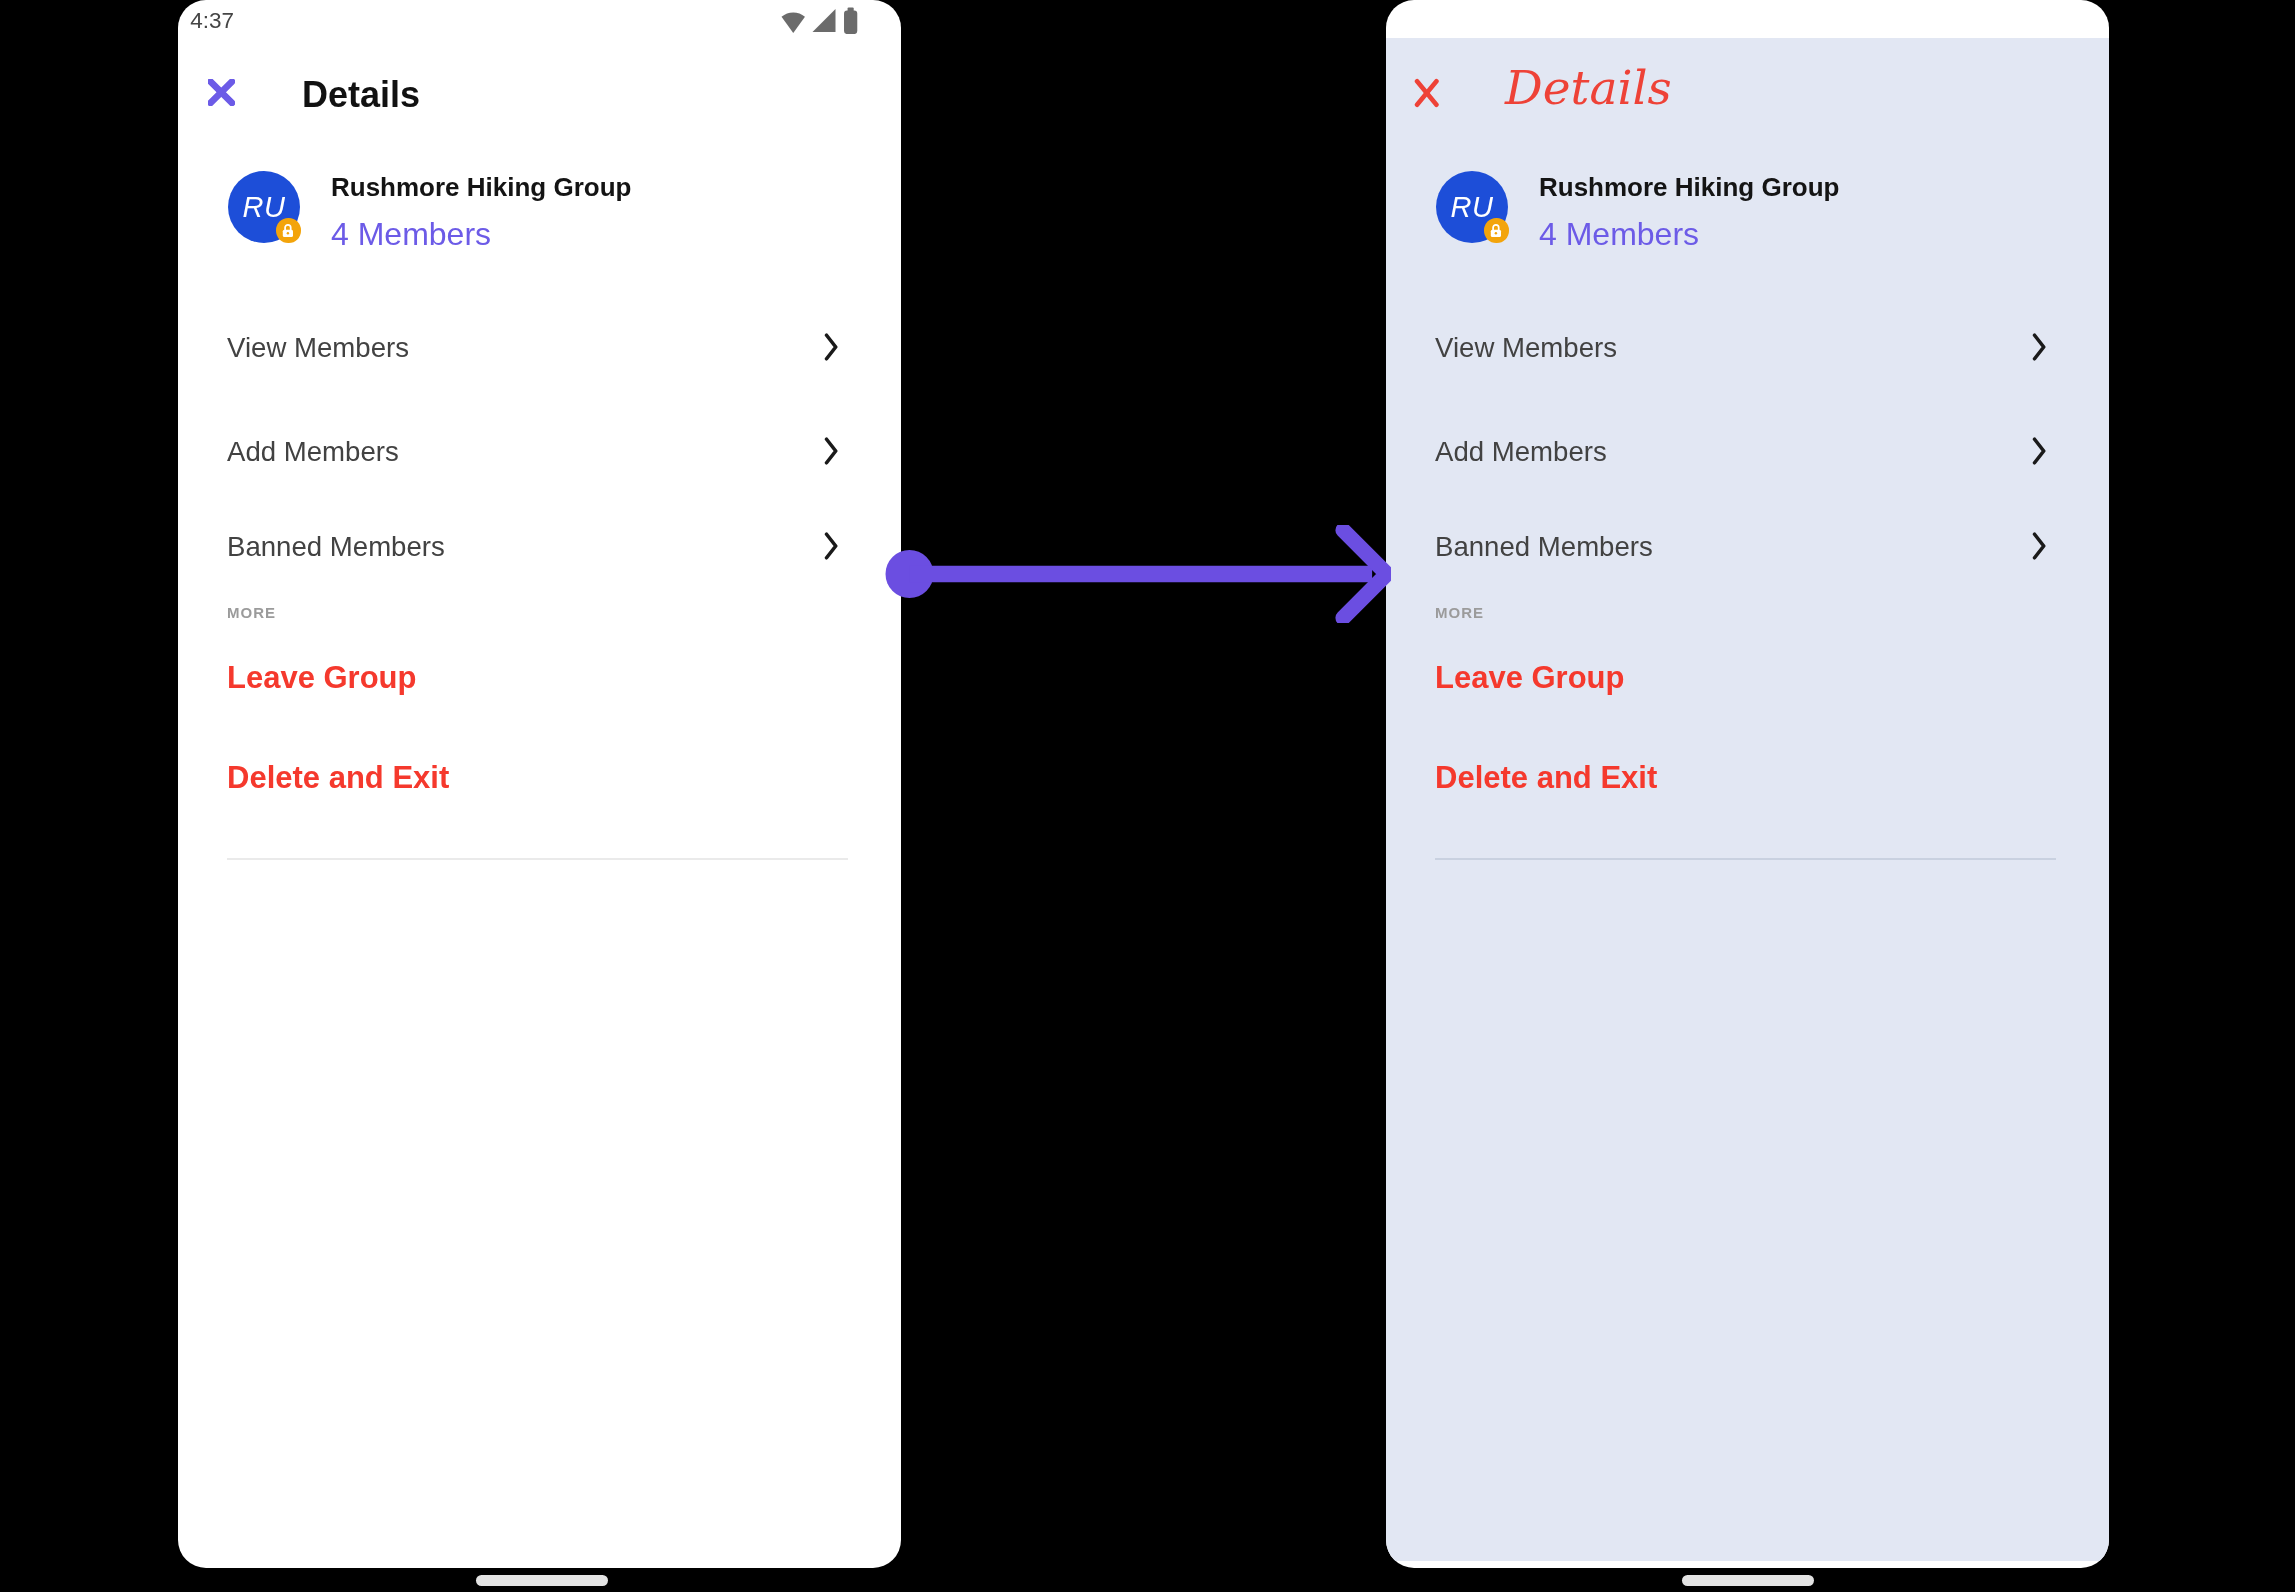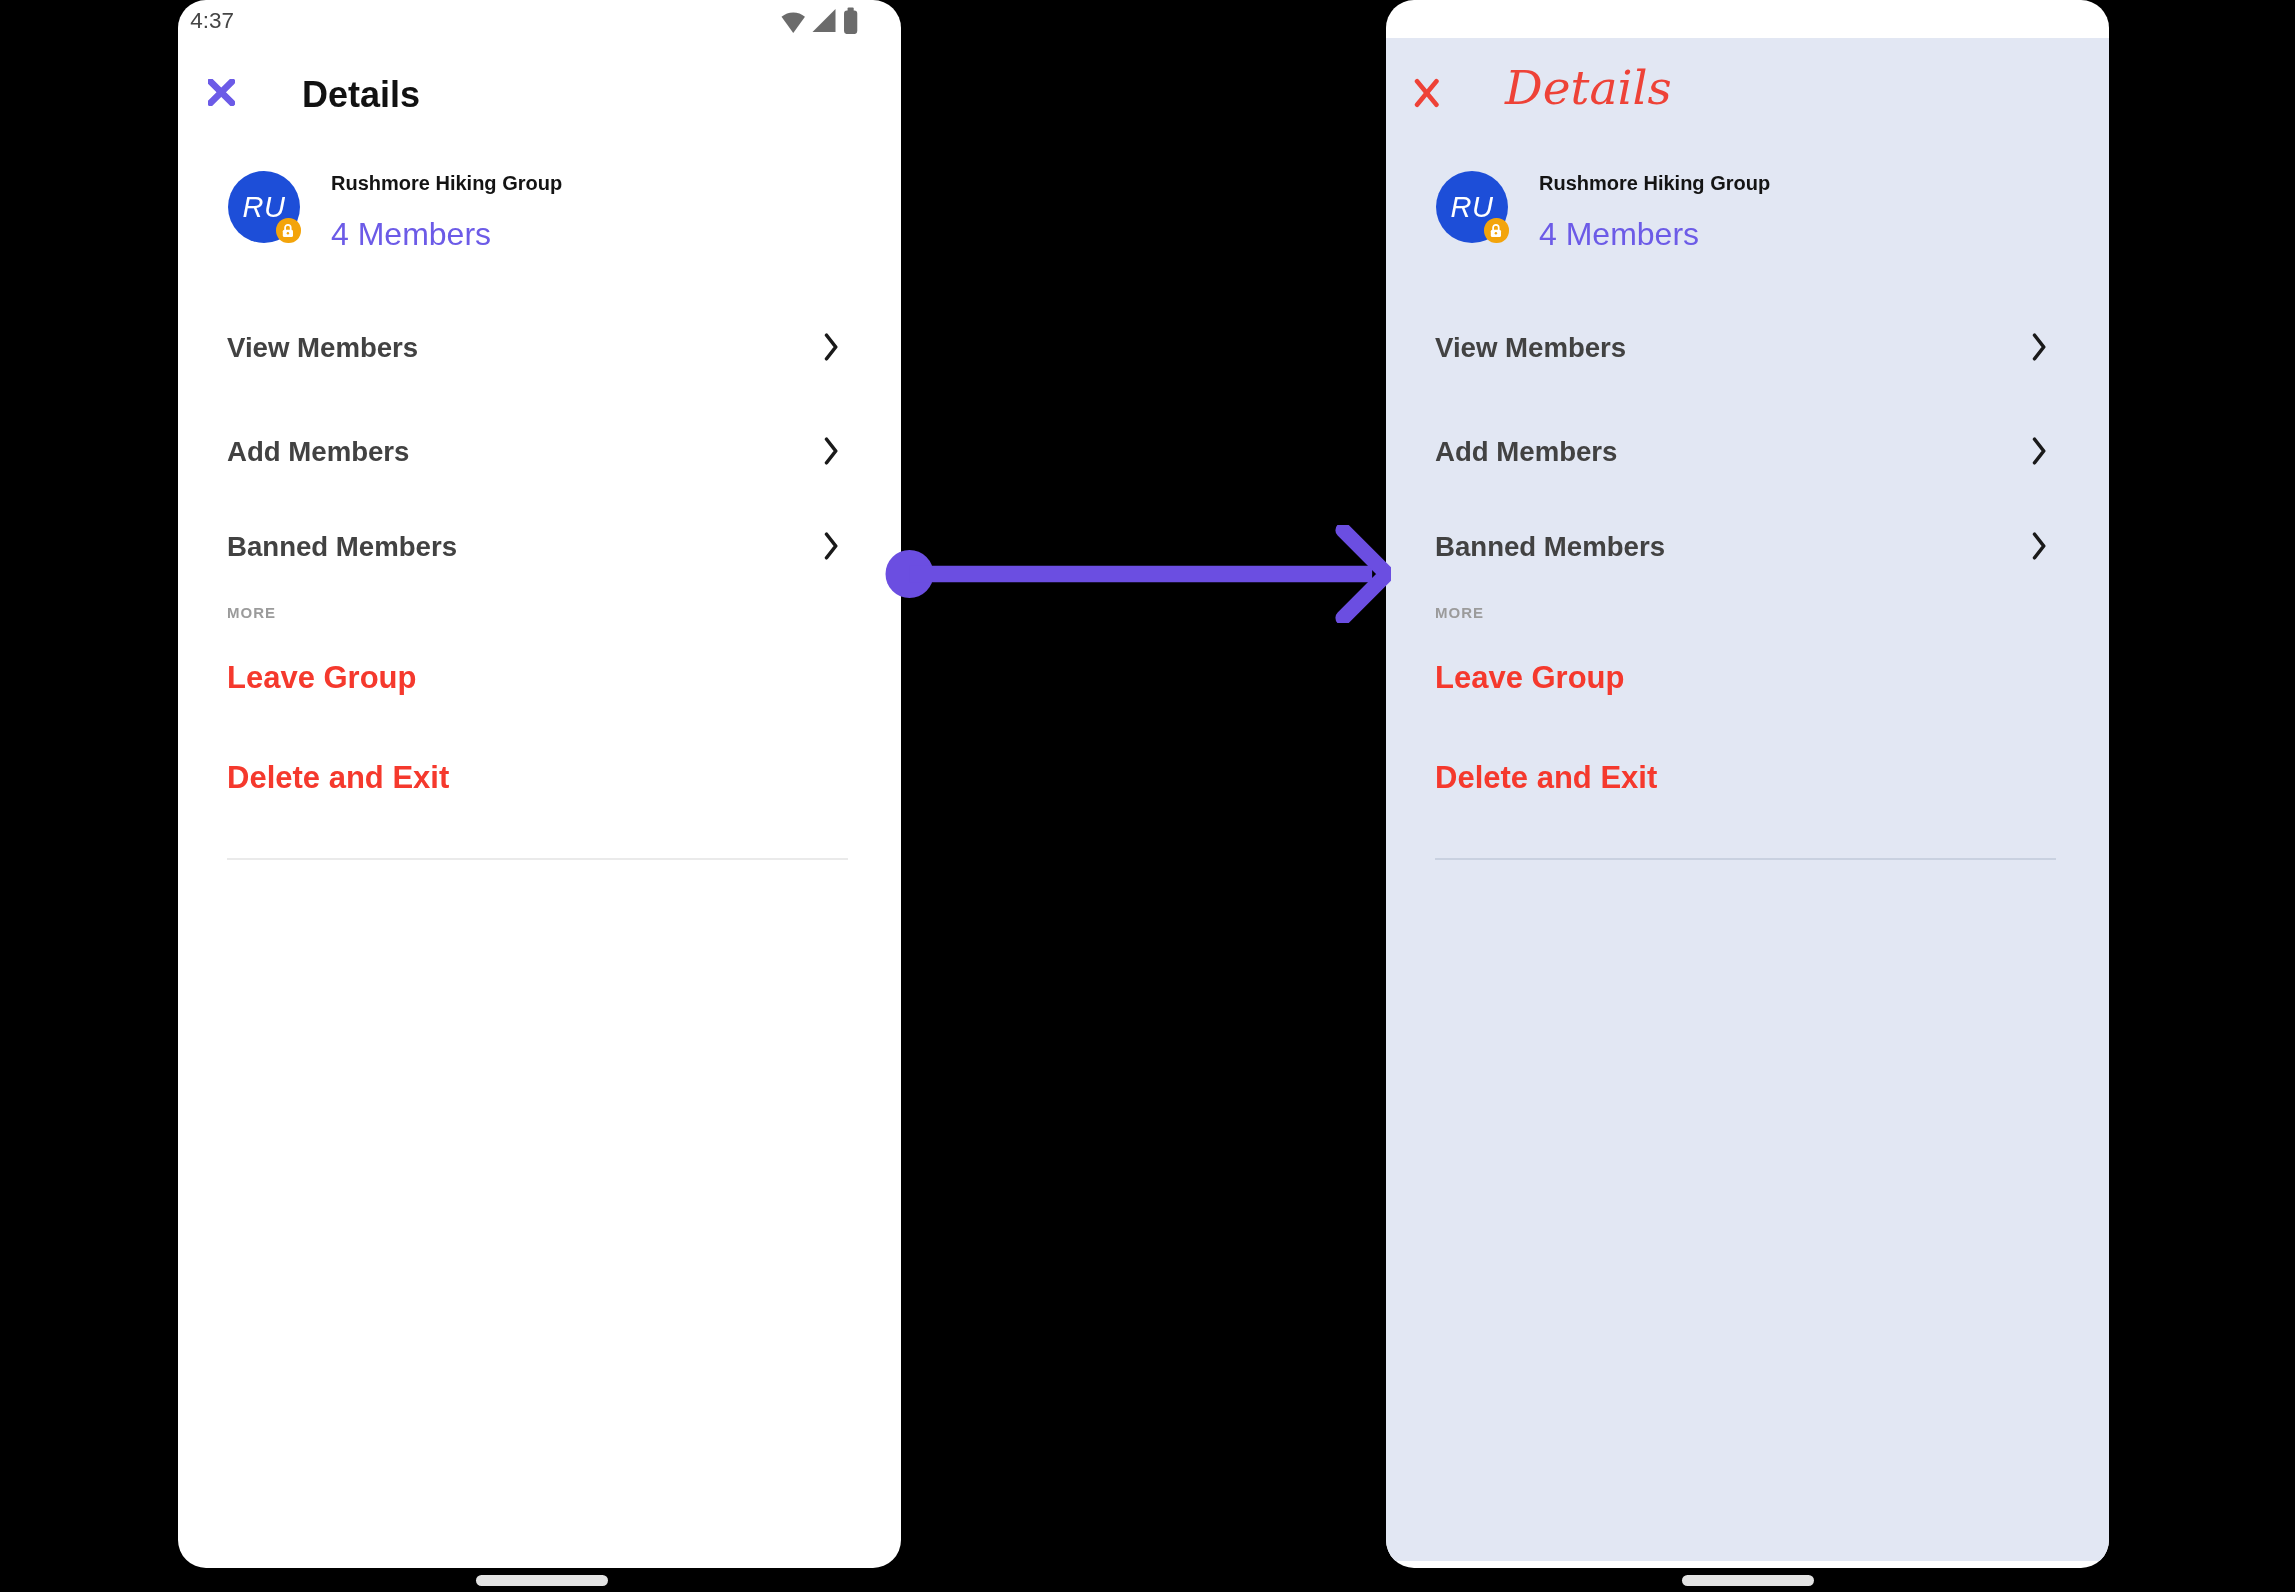--- a/index.html
+++ b/index.html
@@ -27,30 +27,30 @@
     font-family:"DejaVu Serif", serif;font-style:italic;}
 
   
   .avatar{position:absolute;left:50px;top:171px;width:72px;height:72px;border-radius:50%;
     background:#1d4ed8;z-index:3;font-style:italic;}
   .avatar-initials{position:absolute;left:0;top:0;width:100%;height:100%;display:flex;
     align-items:center;justify-content:center;color:#ffffff;font-size:29px;font-weight:500;
     letter-spacing:0.5px;}
   .badge{position:absolute;left:48px;top:47px;width:24.5px;height:24.5px;border-radius:50%;
     background:#F3A40B;display:flex;align-items:center;justify-content:center;}
-  .group-name{position:absolute;left:153px;top:172px;font-size:20px;font-weight:700;
+  .group-name{position:absolute;left:153px;top:172px;font-size:26px;font-weight:700;
     color:#141414;white-space:nowrap;z-index:3;}
   .group-members{position:absolute;left:153px;top:216px;font-size:32px;color:#6C5BE7;
     white-space:nowrap;z-index:3;cursor:pointer;}
 
   
   .menu-row{position:absolute;left:49px;right:63px;height:41px;display:flex;
     align-items:center;justify-content:space-between;z-index:3;cursor:pointer;}
   .menu-row.r0{top:327px;} .menu-row.r1{top:427px;align-items:flex-end;} .menu-row.r2{top:526px;text-align:center;}
-  .menu-label{font-size:27.6px;font-weight:700;color:#424242;}
+  .menu-label{font-size:27.6px;font-weight:400;color:#424242;}
   .section-label{position:absolute;left:49px;top:604px;font-size:15px;font-weight:700;
     color:#9B9B9B;letter-spacing:1px;z-index:3;}
   .danger{position:absolute;left:49px;font-size:31px;font-weight:700;color:#F5392D;
     white-space:nowrap;z-index:3;cursor:pointer;}
   .danger.leave{top:660px;} .danger.delete{top:760px;}
   .divider{position:absolute;left:49px;width:621px;height:1.5px;top:858px;z-index:3;}
   .before .divider{background:#EAEAEA;}
   .after  .divider{background:#C9D1E0;}
 
   

